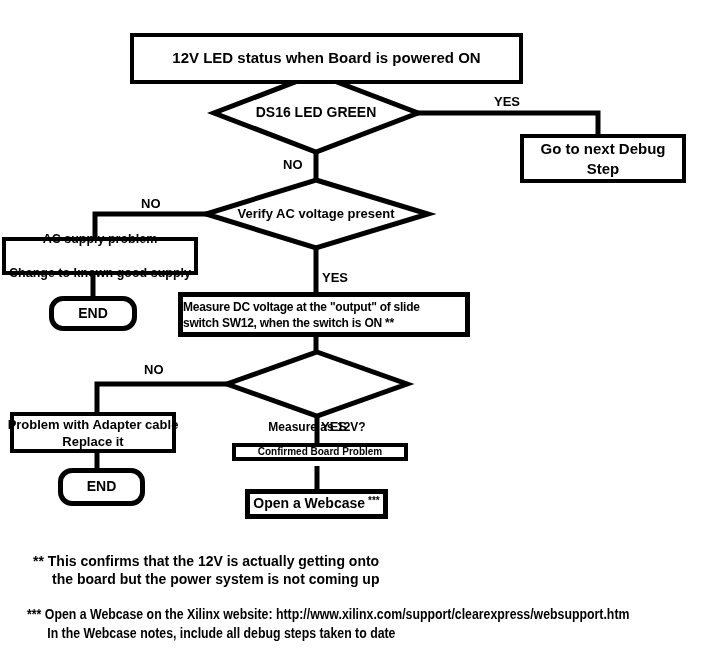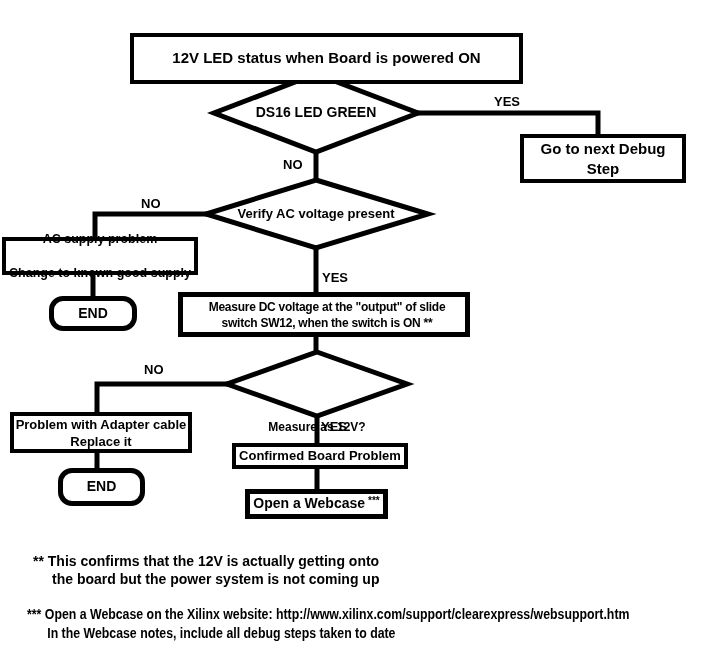--- a/index.html
+++ b/index.html
@@ -16,25 +16,25 @@
   .terminator { border-radius:14px; border-width:5px; }
   .dlabel { position:absolute; z-index:3; font-weight:bold; text-align:center; white-space:nowrap; }
   .branch { position:absolute; z-index:3; font-weight:bold; font-size:13px; white-space:nowrap; }
   .foot { position:absolute; font-weight:bold; white-space:nowrap; z-index:2; }
 
   #start    { left:130px; top:5px;   width:393px; height:51px; font-size:15px;margin-top:28px; }
   #go       { left:520px; top:134px; width:166px; height:49px; font-size:15px; line-height:20px; }
   #ac       { left:2px;   top:237px; width:196px; height:38px; font-size:12.5px; line-height:15px;gap:19px; }
   #end1     { left:49px;  top:296px; width:88px;  height:35px; font-size:14px; }
   #measure  { left:178px; top:292px; width:292px; height:45px; border-width:5px;
-              align-items:center; text-align:left; padding-left:6px;
+              align-items:flex-start; text-align:left; 
               font-size:12px; letter-spacing:-0.25px; line-height:16px; }
-  #adapter  { left:10px;  top:412px; width:182px; height:41px; font-size:13px; line-height:17px; }
+  #adapter  { left:10px;  top:412px; width:166px; height:41px; font-size:13px; line-height:17px; }
   #end2     { left:58px;  top:468px; width:87px;  height:38px; font-size:14px; }
-  #confirmed{ left:232px; top:443px; width:176px; height:26px; font-size:13px; }
+  #confirmed{ left:232px; top:443px; width:176px; height:18px; font-size:10px; }
   #webcase  { left:245px; top:489px; width:143px; height:30px; border-width:5px; font-size:14px; flex-direction:row; }
   #webcase sup { font-size:10px; position:relative; top:-3px; margin-left:3px; font-weight:bold; }
 
   #d1label { left:216px; top:104px; width:200px; font-size:14px; }
   #d2label { left:206px; top:206px; width:220px; font-size:13px; }
   #d3label { left:227px; top:376px; width:180px; font-size:12px;margin-top:44px; }
 
   #no1  { left:283px; top:157px; }
   #yes1 { left:494px; top:94px;  }
   #no2  { left:141px; top:196px; }

